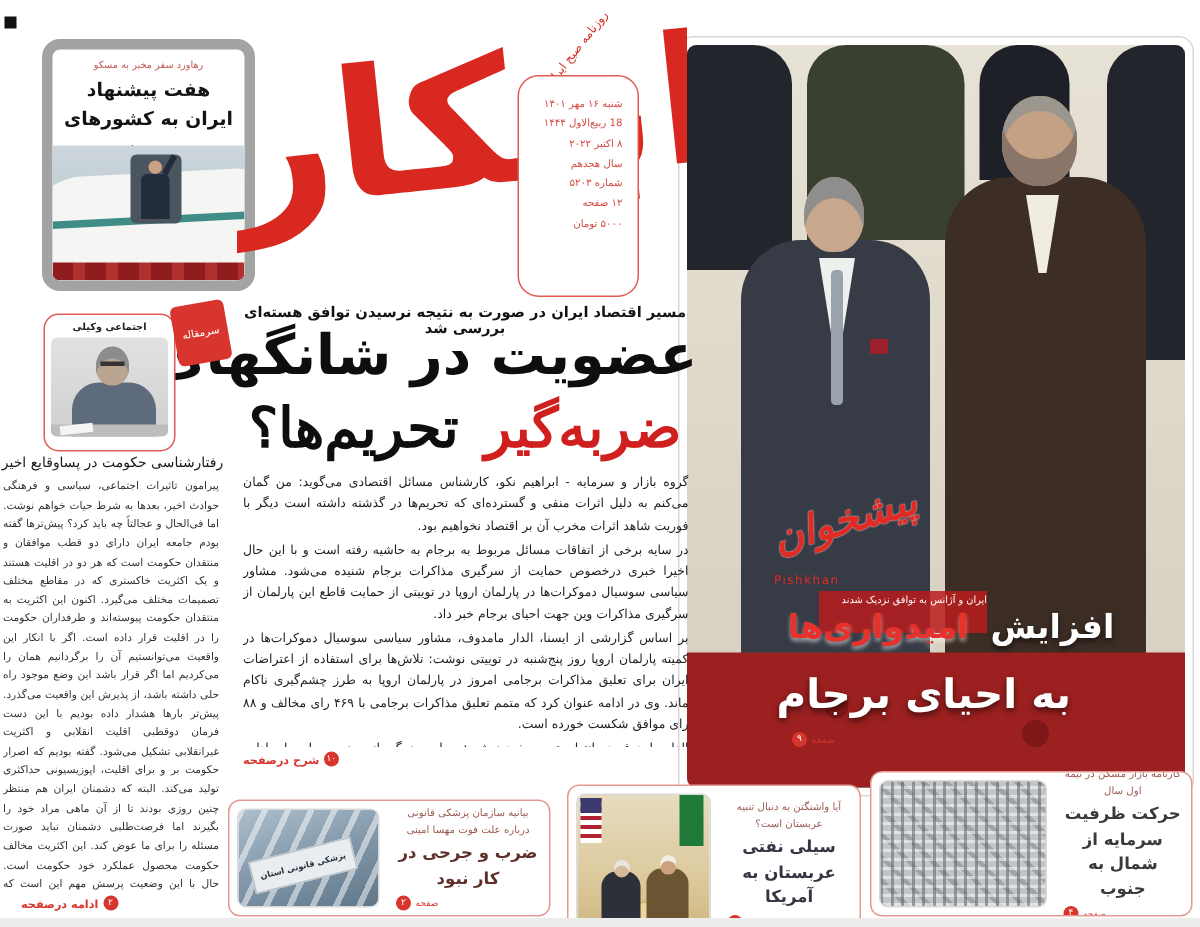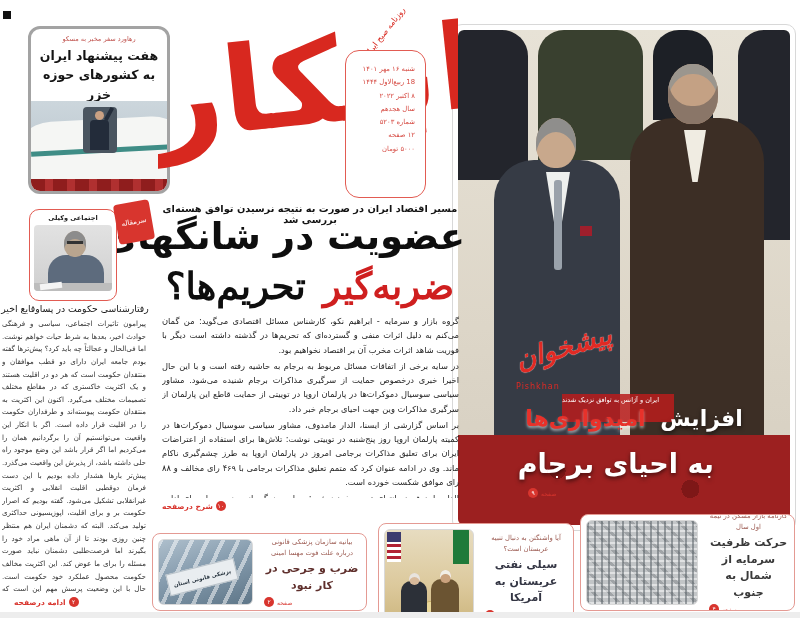--- a/index.html
+++ b/index.html
@@ -5,21 +5,21 @@
   * { margin:0; padding:0; box-sizing:border-box; }
   body { background:#fff; font-family:"DejaVu Sans", sans-serif; }
   .page { position:relative; width:800px; height:618px; background:#ffffff; overflow:hidden; }
   .rtl { direction:rtl; }
 
   
   .corner-mark { position:absolute; left:3px; top:11px; width:8px; height:8px; background:#111; }
 
   
   .top-card { position:absolute; left:28px; top:26px; width:142px; height:168px;
-    border:3px solid #a3a3a3; border-radius:12px; background:#fff; overflow:hidden; }
+    border:7px solid #a3a3a3; border-radius:12px; background:#fff; overflow:hidden; }
   .tc-kicker { margin-top:6px; font-size:6.5px; color:#c0534e; text-align:center; }
   .tc-headline { margin-top:3px; padding:0 6px; font-size:12.5px; font-weight:bold; color:#141414;
     text-align:center; line-height:1.55; }
   .badge-row { display:flex; align-items:center; gap:3px; }
   .tc-badge { margin:3px 0 0 10px; }
   .badge-word { font-size:6px; color:#d8352e; }
   .badge-disc { width:10px; height:10px; border-radius:50%; background:#d8352e; color:#fff;
     font-size:6px; line-height:10px; text-align:center; flex:0 0 auto; }
   .tc-photo { position:absolute; left:0; right:0; bottom:0; height:90px; overflow:hidden;
     background:linear-gradient(180deg,#ccd6dc 0%,#bfcad2 55%,#aab6bf 100%); }
@@ -70,22 +70,22 @@
     background:#3c2e25; }
   .man-right-shirt { position:absolute; left:226px; top:100px; width:22px; height:52px; background:#f0ece2;
     clip-path:polygon(0 0,100% 0,62% 100%,38% 100%); }
   .mp-carpet { position:absolute; left:0; bottom:0; width:100%; height:90px;
     background:radial-gradient(circle at 30% 40%, #7e1717 0 8px, transparent 8px),
                radial-gradient(circle at 70% 60%, #7e1717 0 9px, transparent 9px),
                #9c2020; }
   .stamp { position:absolute; left:56px; top:300px; width:110px; font-size:27px; font-weight:bold;
     color:#e02a24; transform:rotate(-16deg); font-style:italic; text-shadow:0 0 1px #fff; }
   .stamp-latin { position:absolute; left:58px; top:352px; font-size:8px; color:#e02a24; letter-spacing:1px; }
-  .photo-strip { position:absolute; left:104px; top:364px; width:112px; height:28px;
-    background:rgba(185,28,28,0.85); color:#fff; font-size:6.5px; line-height:13px; text-align:left; direction:rtl; }
+  .photo-strip { position:absolute; left:88px; top:364px; width:112px; height:28px;
+    background:rgba(185,28,28,0.85); color:#fff; font-size:6.5px; line-height:13px; text-align:right; direction:rtl; }
   .photo-h1 { position:absolute; left:40px; top:376px; width:272px; text-align:center; direction:rtl;
     font-size:22px; font-weight:bold; color:#fff; text-shadow:0 2px 4px rgba(0,0,0,0.6); white-space:nowrap; }
   .photo-h1 .red { color:#e8312a; text-shadow:0 2px 3px rgba(255,255,255,0.55); margin-right:7px; }
   .photo-h2 { position:absolute; left:96px; top:418px; width:160px; text-align:center; direction:rtl;
     font-size:27px; font-weight:bold; color:#fff; text-shadow:0 2px 4px rgba(0,0,0,0.6); white-space:nowrap; }
   .photo-badge { position:absolute; left:70px; top:458px; }
 
   
   .lead-kicker { position:absolute; left:160px; top:203px; width:300px; text-align:center;
     font-size:9.8px; font-weight:bold; color:#131313; direction:rtl; }

